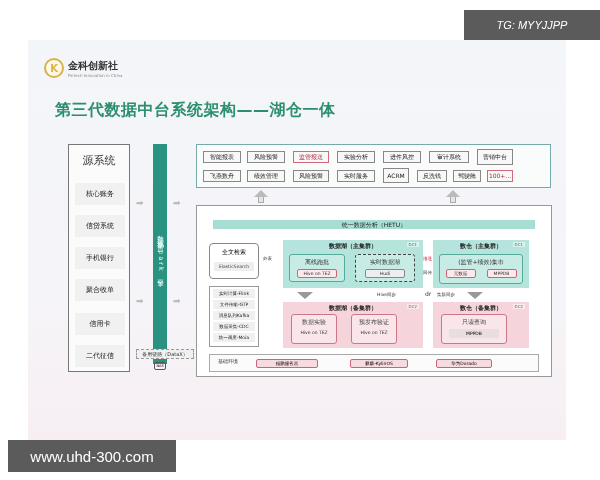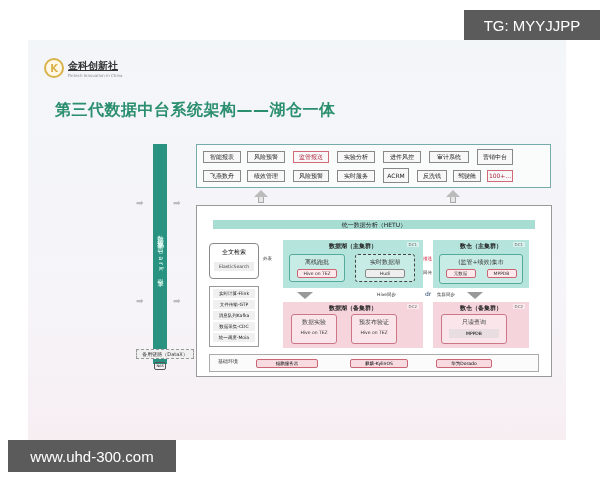--- a/index.html
+++ b/index.html
@@ -1,21 +1,21 @@
 <!DOCTYPE html>
 <html><head>
 <meta charset="utf-8">
 <style>
   * { box-sizing: border-box; margin: 0; padding: 0; }
   body { width: 600px; height: 480px; background: #ffffff; position: relative; overflow: hidden; font-family: "DejaVu Sans", sans-serif; }
   .slide { position: absolute; left: 28px; top: 40px; width: 538px; height: 400px; background: linear-gradient(180deg, #f3f6f9 0%, #f6f4f8 70%, #f7eef2 100%); }
   .logo { position: absolute; left: 16px; top: 18px; display: flex; align-items: center; }
   .logo-circle { width: 20px; height: 20px; border-radius: 50%; border: 2px solid #d9b24a; color: #d9b24a; font-size: 10px; font-weight: bold; display: flex; align-items: center; justify-content: center; background: #fff8e6; }
   .logo-text { margin-left: 4px; }
-  .logo-name { font-size: 10px; color: #333; font-weight: bold; text-decoration: underline; }
+  .logo-name { font-size: 10px; color: #333; font-weight: bold; }
   .logo-sub { font-size: 4px; color: #888; }
   .conf { position: absolute; right: 22px; top: 10px; text-align: right; }
   .conf-title { font-size: 11px; font-weight: bold; color: #111; letter-spacing: 0.5px; }
   .conf-sub { display: inline-block; margin-top: 3px; font-size: 7px; font-weight: bold; color: #222; border-bottom: 1px solid #333; border-right: 1px solid #999; padding: 1px 8px; letter-spacing: 1px; }
   .page-title { position: absolute; left: 27px; top: 60px; font-size: 16px; font-weight: bold; color: #2b8f6e; letter-spacing: 0.5px; }
 
   .src { position: absolute; left: 40px; top: 104px; width: 62px; height: 228px; border: 1.5px solid #777; background: #fbfbfb; }
   .src-title { text-align: center; font-size: 11px; color: #333; margin-top: 8px; font-family: "DejaVu Serif", serif; }
   .src-item { position: absolute; left: 6px; width: 50px; height: 22px; background: #f1f1f1; font-size: 7px; color: #222; display: flex; align-items: center; justify-content: center; }
   .spark { position: absolute; left: 125px; top: 104px; width: 14px; height: 220px; background: #2a9280; color: #e8fff8; font-size: 6.5px; writing-mode: vertical-rl; text-align: center; display: flex; align-items: center; justify-content: center; letter-spacing: 2px; }
@@ -54,36 +54,45 @@
   .pinner .t { font-size: 6px; color: #444; text-align: center; margin-top: 3px; }
   .pinner .s { font-size: 4.5px; text-align: center; margin-top: 3px; color: #333; }
   .pinner .g { margin: 2px auto 0; width: 50px; height: 9px; background: #e8dde0; font-size: 4.5px; display: flex; align-items: center; justify-content: center; }
   .small-label { position: absolute; font-size: 4.5px; color: #333; }
   .small-label.red { color: #c02; }
   .bigdown { position: absolute; width: 0; height: 0; border-left: 8px solid transparent; border-right: 8px solid transparent; border-top: 7px solid #999; }
   .base { position: absolute; left: 12px; top: 148px; width: 330px; height: 18px; border: 1px solid #aaa; background: #fbfbfb; }
   .base-label { position: absolute; left: 8px; top: 3px; font-size: 5px; color: #333; width: 20px; line-height: 6px; }
   .base-chip { position: absolute; top: 4px; height: 9px; border: 1px solid #c67; background: #f7dbe1; font-size: 4.5px; display: flex; align-items: center; justify-content: center; border-radius: 2px; }
 
-  .wm-top { position: absolute; right: 0; top: 10px; width: 136px; height: 30px; background: #5b5b5b; color: #fff; font-size: 15px; display: flex; align-items: center; justify-content: center; font-family: "Liberation Sans", sans-serif; }
+  .wm-top { position: absolute; right: 0; top: 10px; width: 136px; height: 30px; background: #5b5b5b; color: #fff; font-size: 11px; display: flex; align-items: center; justify-content: center; font-family: "Liberation Sans", sans-serif; font-style: italic; }
   .wm-bot { position: absolute; left: 8px; top: 440px; width: 168px; height: 32px; background: #5b5b5b; color: #fff; font-size: 15px; display: flex; align-items: center; justify-content: center; font-family: "Liberation Sans", sans-serif; }
 </style>
 </head>
 <body>
 
 <div class="slide">
   <div class="logo">
     <div class="logo-circle">K</div>
     <div class="logo-text">
       <div class="logo-name">金科创新社</div>
       <div class="logo-sub">Fintech Innovation in China</div>
     </div>
   </div>
   <div class="page-title">第三代数据中台系统架构——湖仓一体</div>
 
+  <div class="src">
+    <div class="src-title">源系统</div>
+    <div class="src-item" style="top:38px">核心账务</div>
+    <div class="src-item" style="top:70px">信贷系统</div>
+    <div class="src-item" style="top:102px">手机银行</div>
+    <div class="src-item" style="top:134px">聚合收单</div>
+    <div class="src-item" style="top:168px">信用卡</div>
+    <div class="src-item" style="top:200px">二代征信</div>
+  </div>
   <div class="harrow" style="left:108px;top:158px">➡</div>
   <div class="harrow" style="left:108px;top:256px">➡</div>
   <div class="harrow" style="left:145px;top:158px">➡</div>
   <div class="harrow" style="left:145px;top:256px">➡</div>
 
   <div class="spark">数据交换平台（Spark引擎）</div>
   <div class="backup">备用链路（DataX）</div>
   <div class="nas">NAS</div>
 
   <div class="apps">

